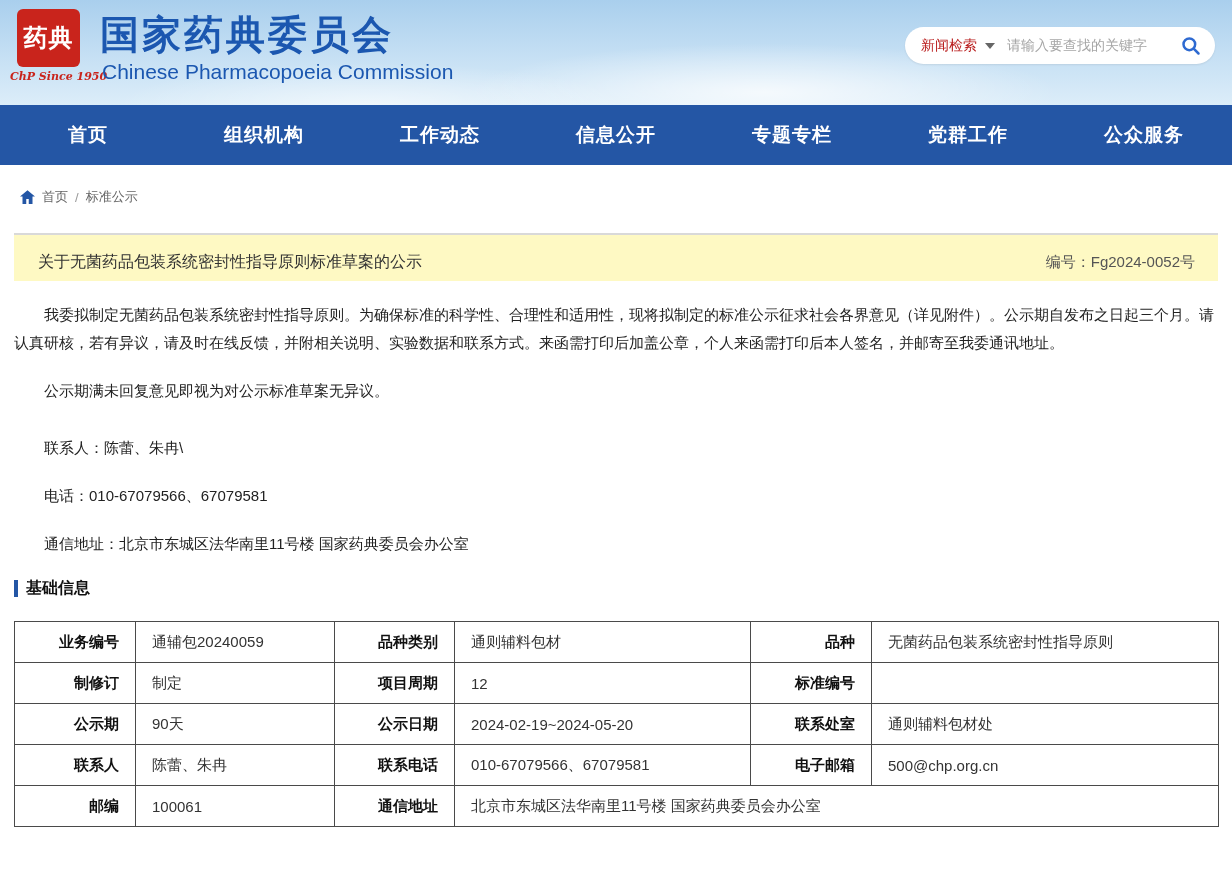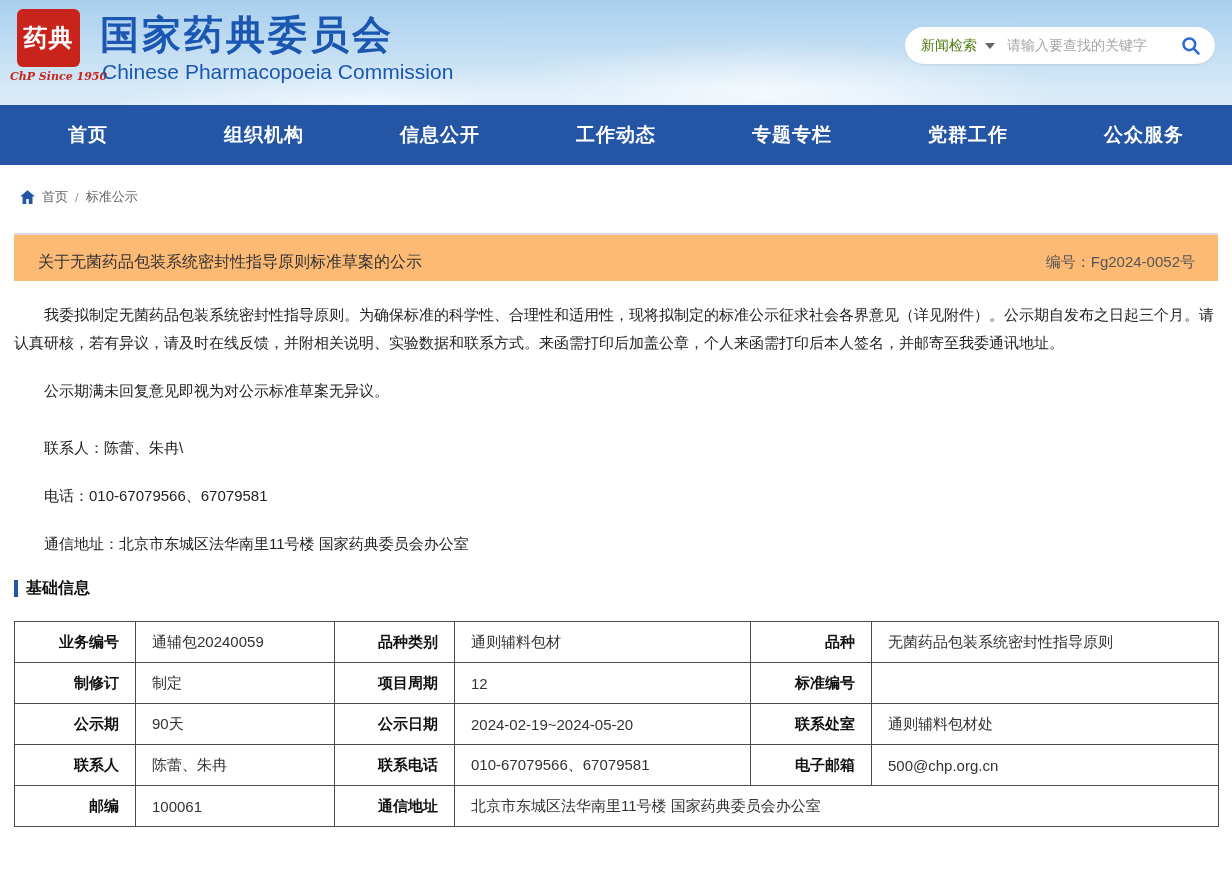--- a/index.html
+++ b/index.html
@@ -37,21 +37,21 @@
   }
   .site-subtitle {
     position:absolute; left:102px; top:60px;
     font-size:21px; font-weight:normal; color:#1b57b0;
   }
   .search-pill {
     position:absolute; right:17px; top:27px; width:310px; height:37px;
     background:#fff; border-radius:19px; display:flex; align-items:center;
     padding:0 14px 0 16px; box-shadow:0 1px 2px rgba(0,0,0,.08);
   }
-  .search-cat { font-size:14px; color:#4d7c0f; white-space:nowrap; cursor:pointer; display:flex; align-items:center; }
+  .search-cat { font-size:14px; color:#b91c1c; white-space:nowrap; cursor:pointer; display:flex; align-items:center; }
   .caret {
     width:0; height:0; margin-left:8px; margin-right:10px;
     border-left:5px solid transparent; border-right:5px solid transparent;
     border-top:6px solid #666;
   }
   .search-input {
     flex:1; min-width:0; border:none; outline:none; background:transparent;
     font-size:14px; color:#333; font-family:Liberation Mono, monospace;
   }
   .search-input::placeholder { color:#a6a6a6; }
@@ -67,21 +67,21 @@
   
   .breadcrumb {
     display:flex; align-items:center; gap:7px;
     padding:22px 20px 0 20px; font-size:13px; color:#666; height:42px;
   }
   .breadcrumb a { color:#666; text-decoration:none; cursor:pointer; }
   .crumb-sep { color:#999; }
 
   
   .title-bar {
-    margin:26px 14px 0 14px; height:48px; background:#fdba74;
+    margin:26px 14px 0 14px; height:48px; background:#fef9c3;
     border-top:2px solid #d9d9d9;
     display:flex; align-items:center; justify-content:space-between;
     padding:8px 23px 0 24px;
   }
   .article-title { font-size:16px; color:#333; }
   .doc-number { font-size:15px; color:#555; }
 
   
   .article-body { margin:20px 14px 0 14px; font-size:15px; color:#222; }
   .article-body p { margin:0 0 20px 0; line-height:28px; text-indent:2em; }
@@ -125,22 +125,22 @@
         <circle cx="10" cy="10" r="7"></circle>
         <line x1="15.5" y1="15.5" x2="21" y2="21"></line>
       </svg>
     </button>
   </div>
 </div>
 
 <div class="nav">
   <div class="nav-item">首页</div>
   <div class="nav-item">组织机构</div>
+  <div class="nav-item">工作动态</div>
   <div class="nav-item">信息公开</div>
-  <div class="nav-item">工作动态</div>
   <div class="nav-item">专题专栏</div>
   <div class="nav-item">党群工作</div>
   <div class="nav-item">公众服务</div>
 </div>
 
 <div class="breadcrumb">
   <svg width="15" height="14" viewBox="0 0 24 22" fill="#2456a5">
     <path d="M12 0 L24 10 L20 10 L20 22 L14 22 L14 14 L10 14 L10 22 L4 22 L4 10 L0 10 Z"></path>
   </svg>
   <a>首页</a>

